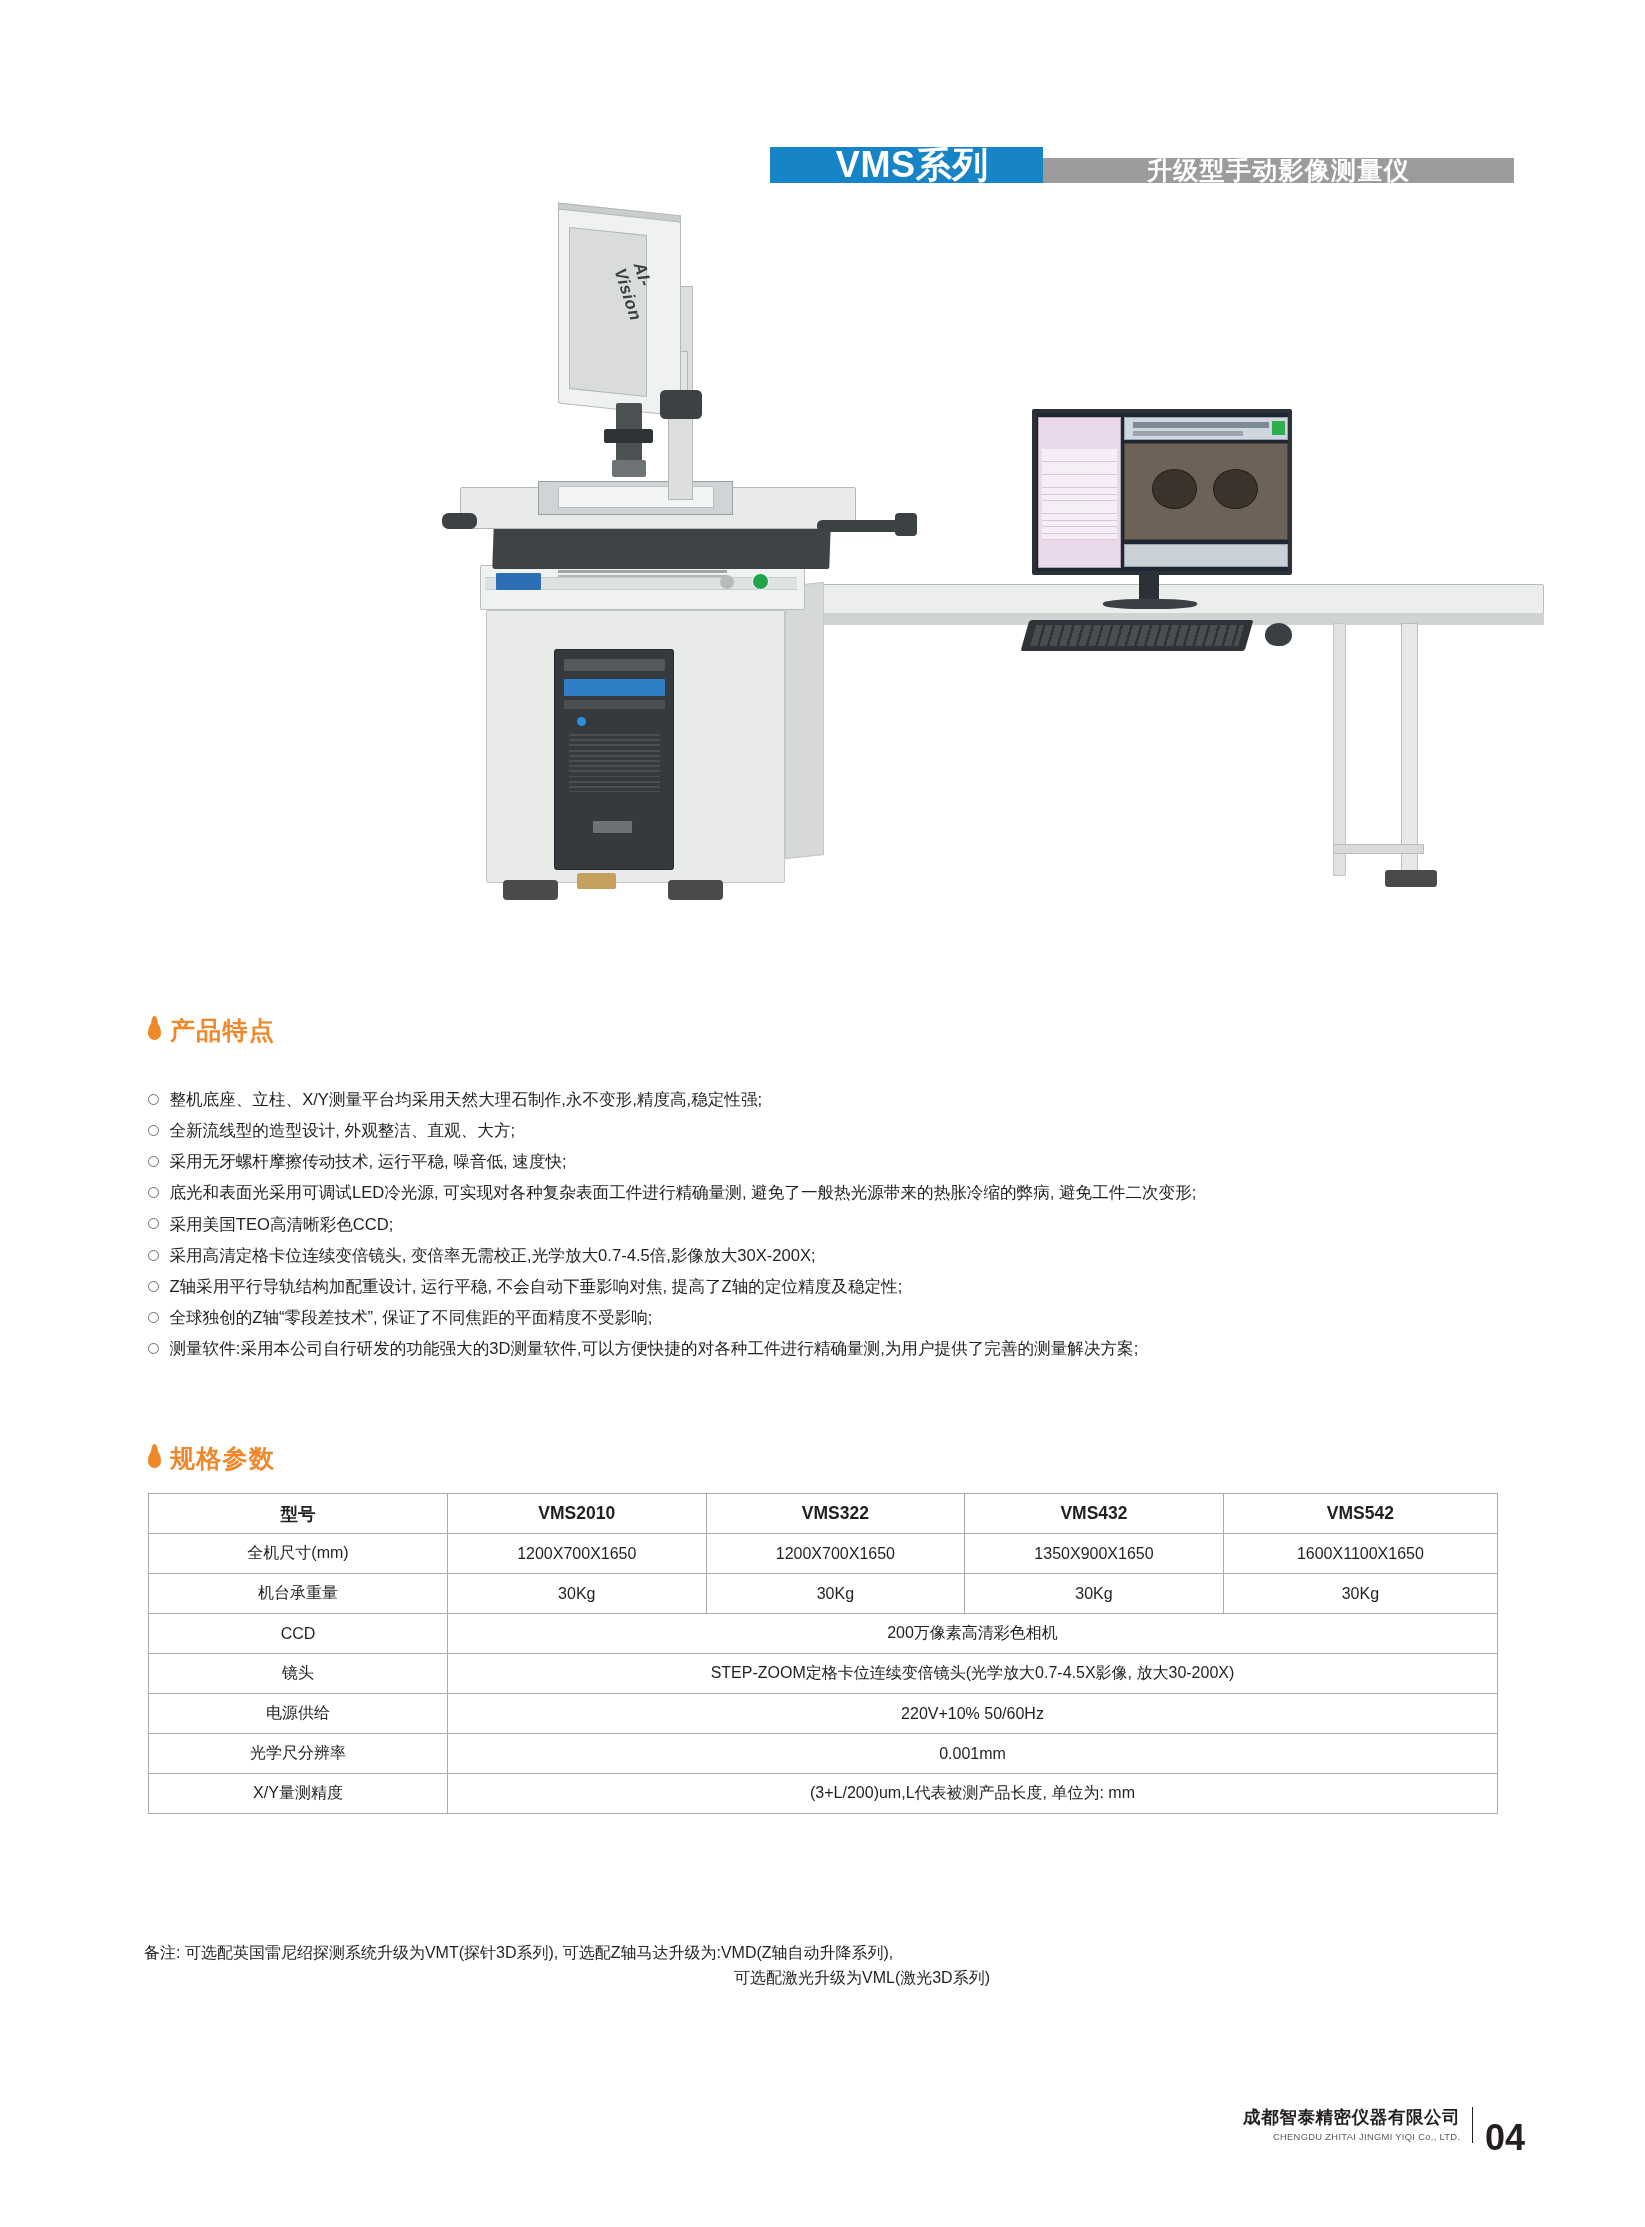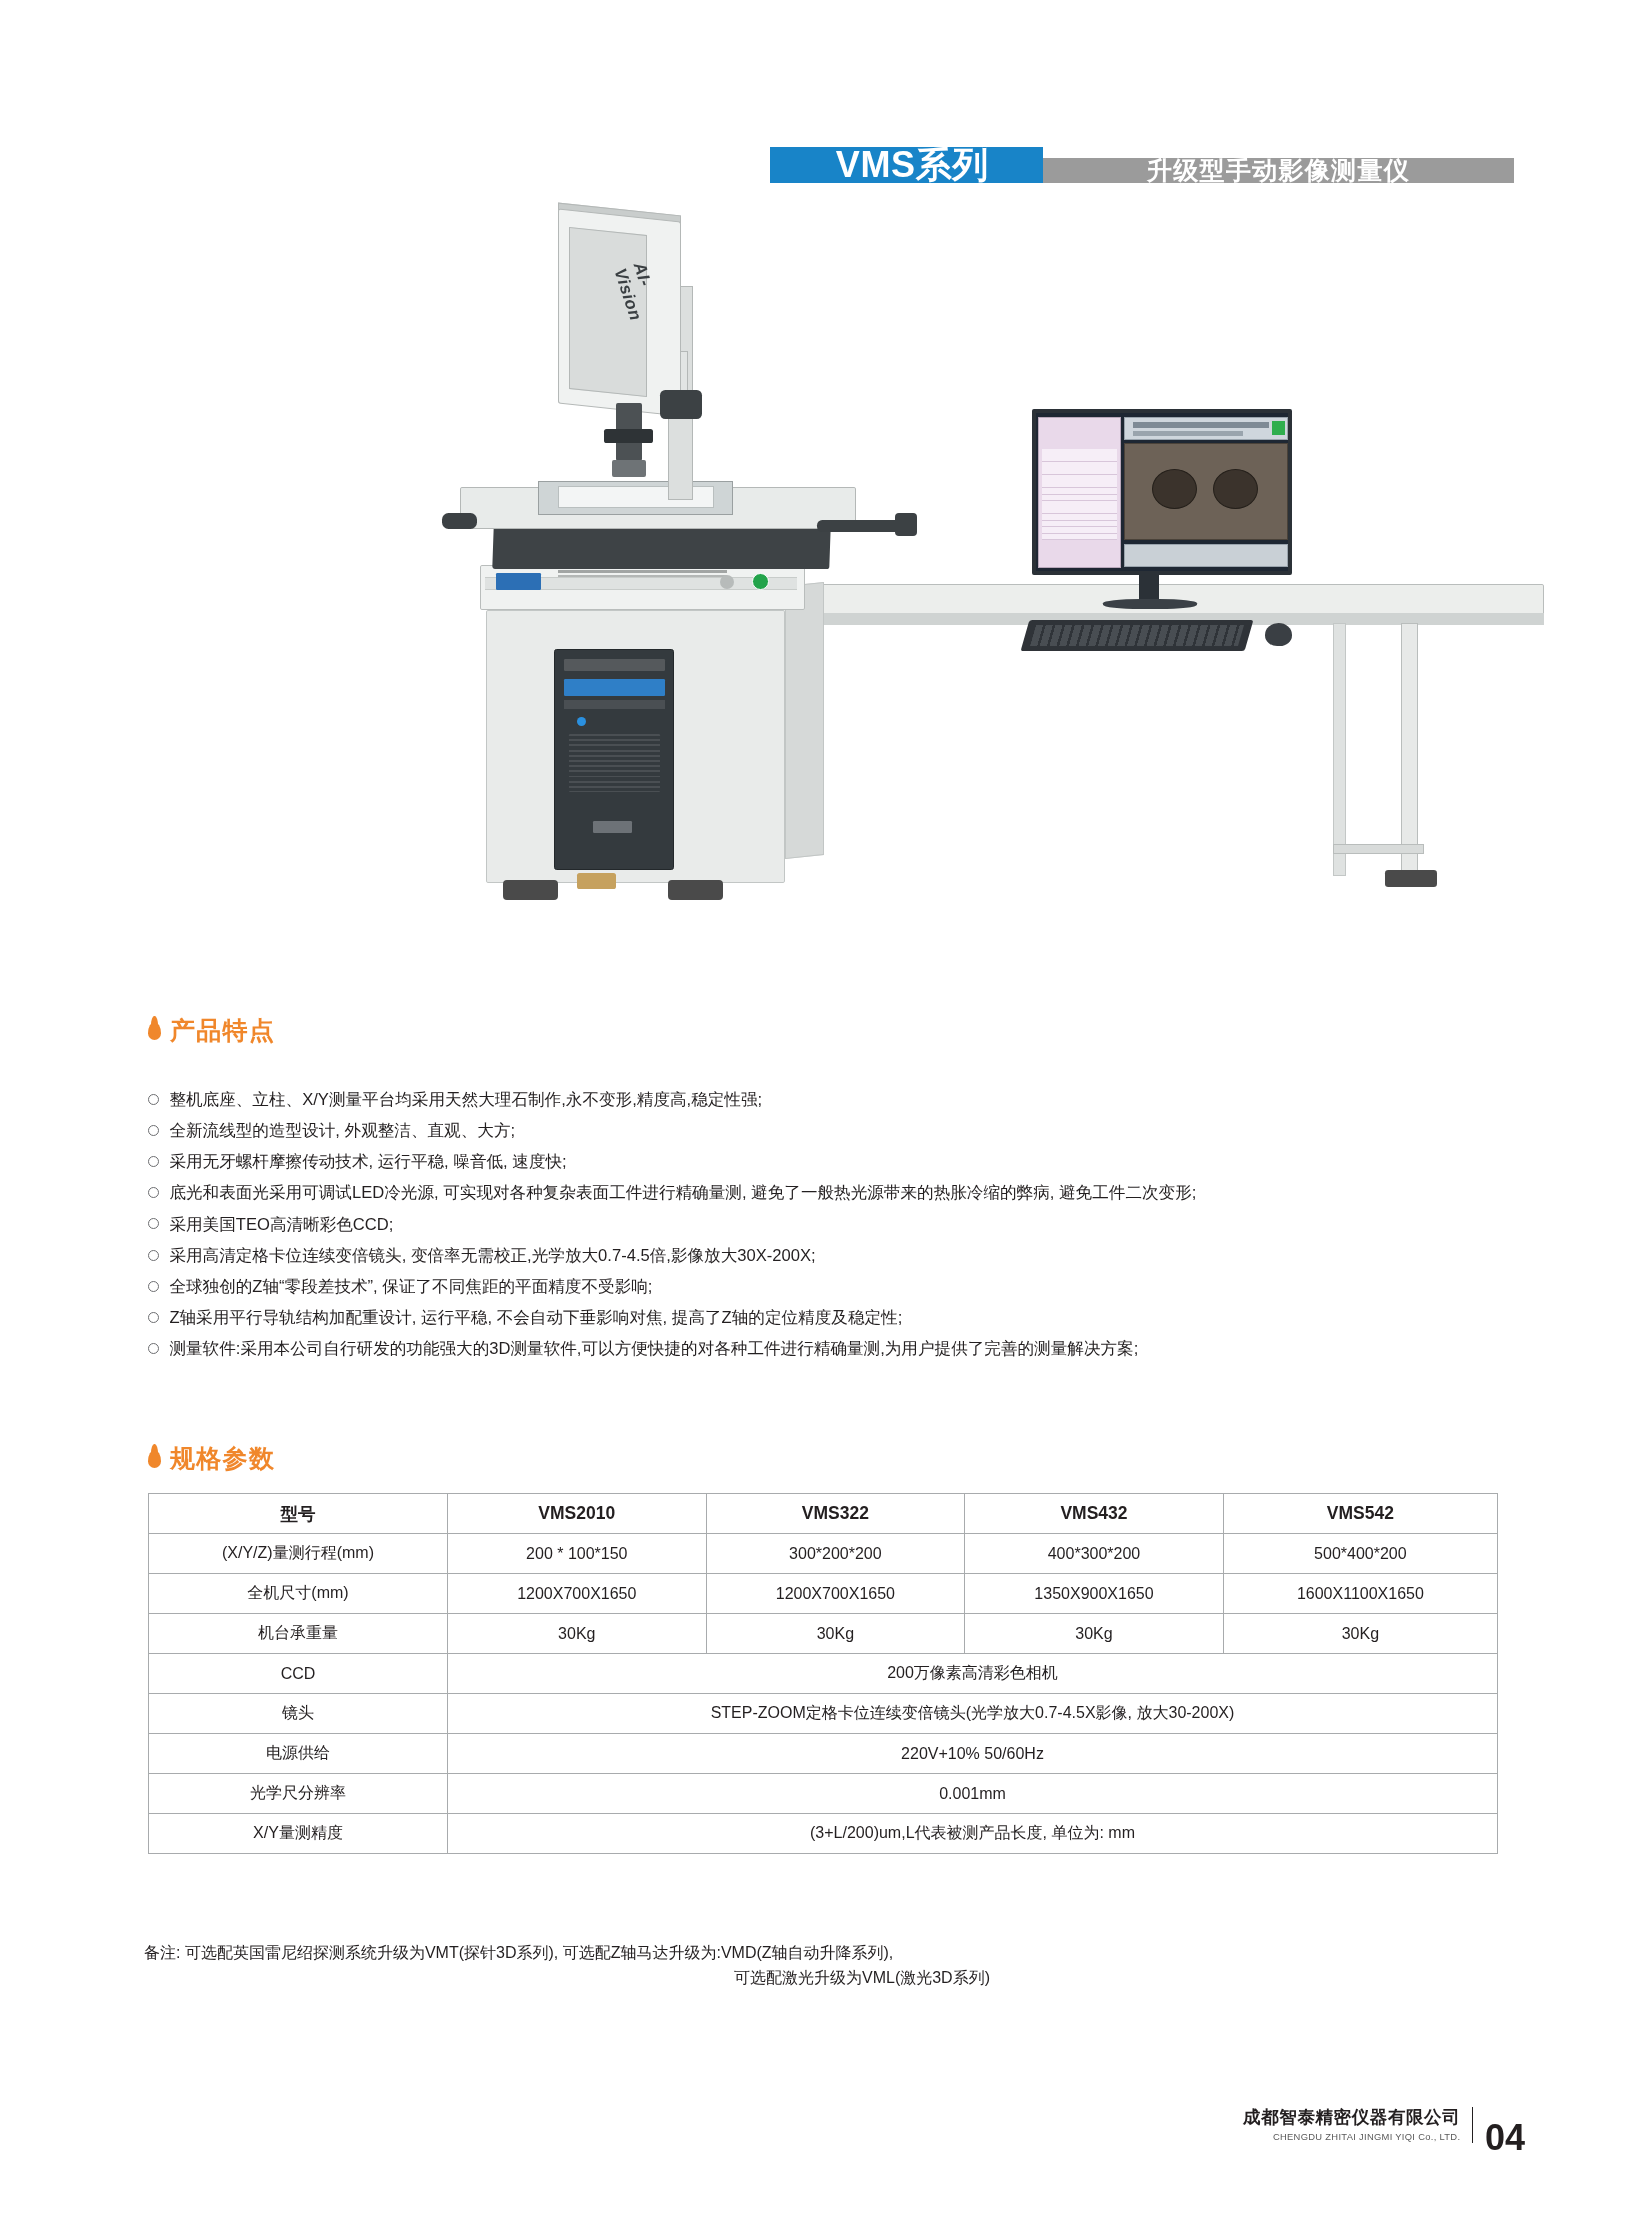--- a/index.html
+++ b/index.html
@@ -731,25 +731,25 @@
   <div class="feature-item">
     <span class="feature-bullet"></span>
     <span>采用美国TEO高清晰彩色CCD;</span>
   </div>
   <div class="feature-item">
     <span class="feature-bullet"></span>
     <span>采用高清定格卡位连续变倍镜头, 变倍率无需校正,光学放大0.7-4.5倍,影像放大30X-200X;</span>
   </div>
   <div class="feature-item">
     <span class="feature-bullet"></span>
-    <span>全球独创的Z轴“零段差技术”, 保证了不同焦距的平面精度不受影响;</span>
+    <span>Z轴采用平行导轨结构加配重设计, 运行平稳, 不会自动下垂影响对焦, 提高了Z轴的定位精度及稳定性;</span>
   </div>
   <div class="feature-item">
     <span class="feature-bullet"></span>
-    <span>Z轴采用平行导轨结构加配重设计, 运行平稳, 不会自动下垂影响对焦, 提高了Z轴的定位精度及稳定性;</span>
+    <span>全球独创的Z轴“零段差技术”, 保证了不同焦距的平面精度不受影响;</span>
   </div>
   <div class="feature-item">
     <span class="feature-bullet"></span>
     <span>测量软件:采用本公司自行研发的功能强大的3D测量软件,可以方便快捷的对各种工件进行精确量测,为用户提供了完善的测量解决方案;</span>
   </div>
 </div>
 
 <div class="sec-head" id="sec-specs">
   <div class="drop"></div>
   <div class="txt">规格参数</div>
@@ -760,27 +760,20 @@
     <thead>
       <tr>
         <th class="label">型号</th>
         <th>VMS2010</th>
         <th>VMS322</th>
         <th>VMS432</th>
         <th>VMS542</th>
       </tr>
     </thead>
     <tbody>
-      <tr>
-        <td class="label">(X/Y/Z)量测行程(mm)</td>
-        <td>200 * 100*150</td>
-        <td>300*200*200</td>
-        <td>400*300*200</td>
-        <td>500*400*200</td>
-      </tr>
       <tr>
         <td class="label">全机尺寸(mm)</td>
         <td>1200X700X1650</td>
         <td>1200X700X1650</td>
         <td>1350X900X1650</td>
         <td>1600X1100X1650</td>
       </tr>
       <tr>
         <td class="label">机台承重量</td>
         <td>30Kg</td>

